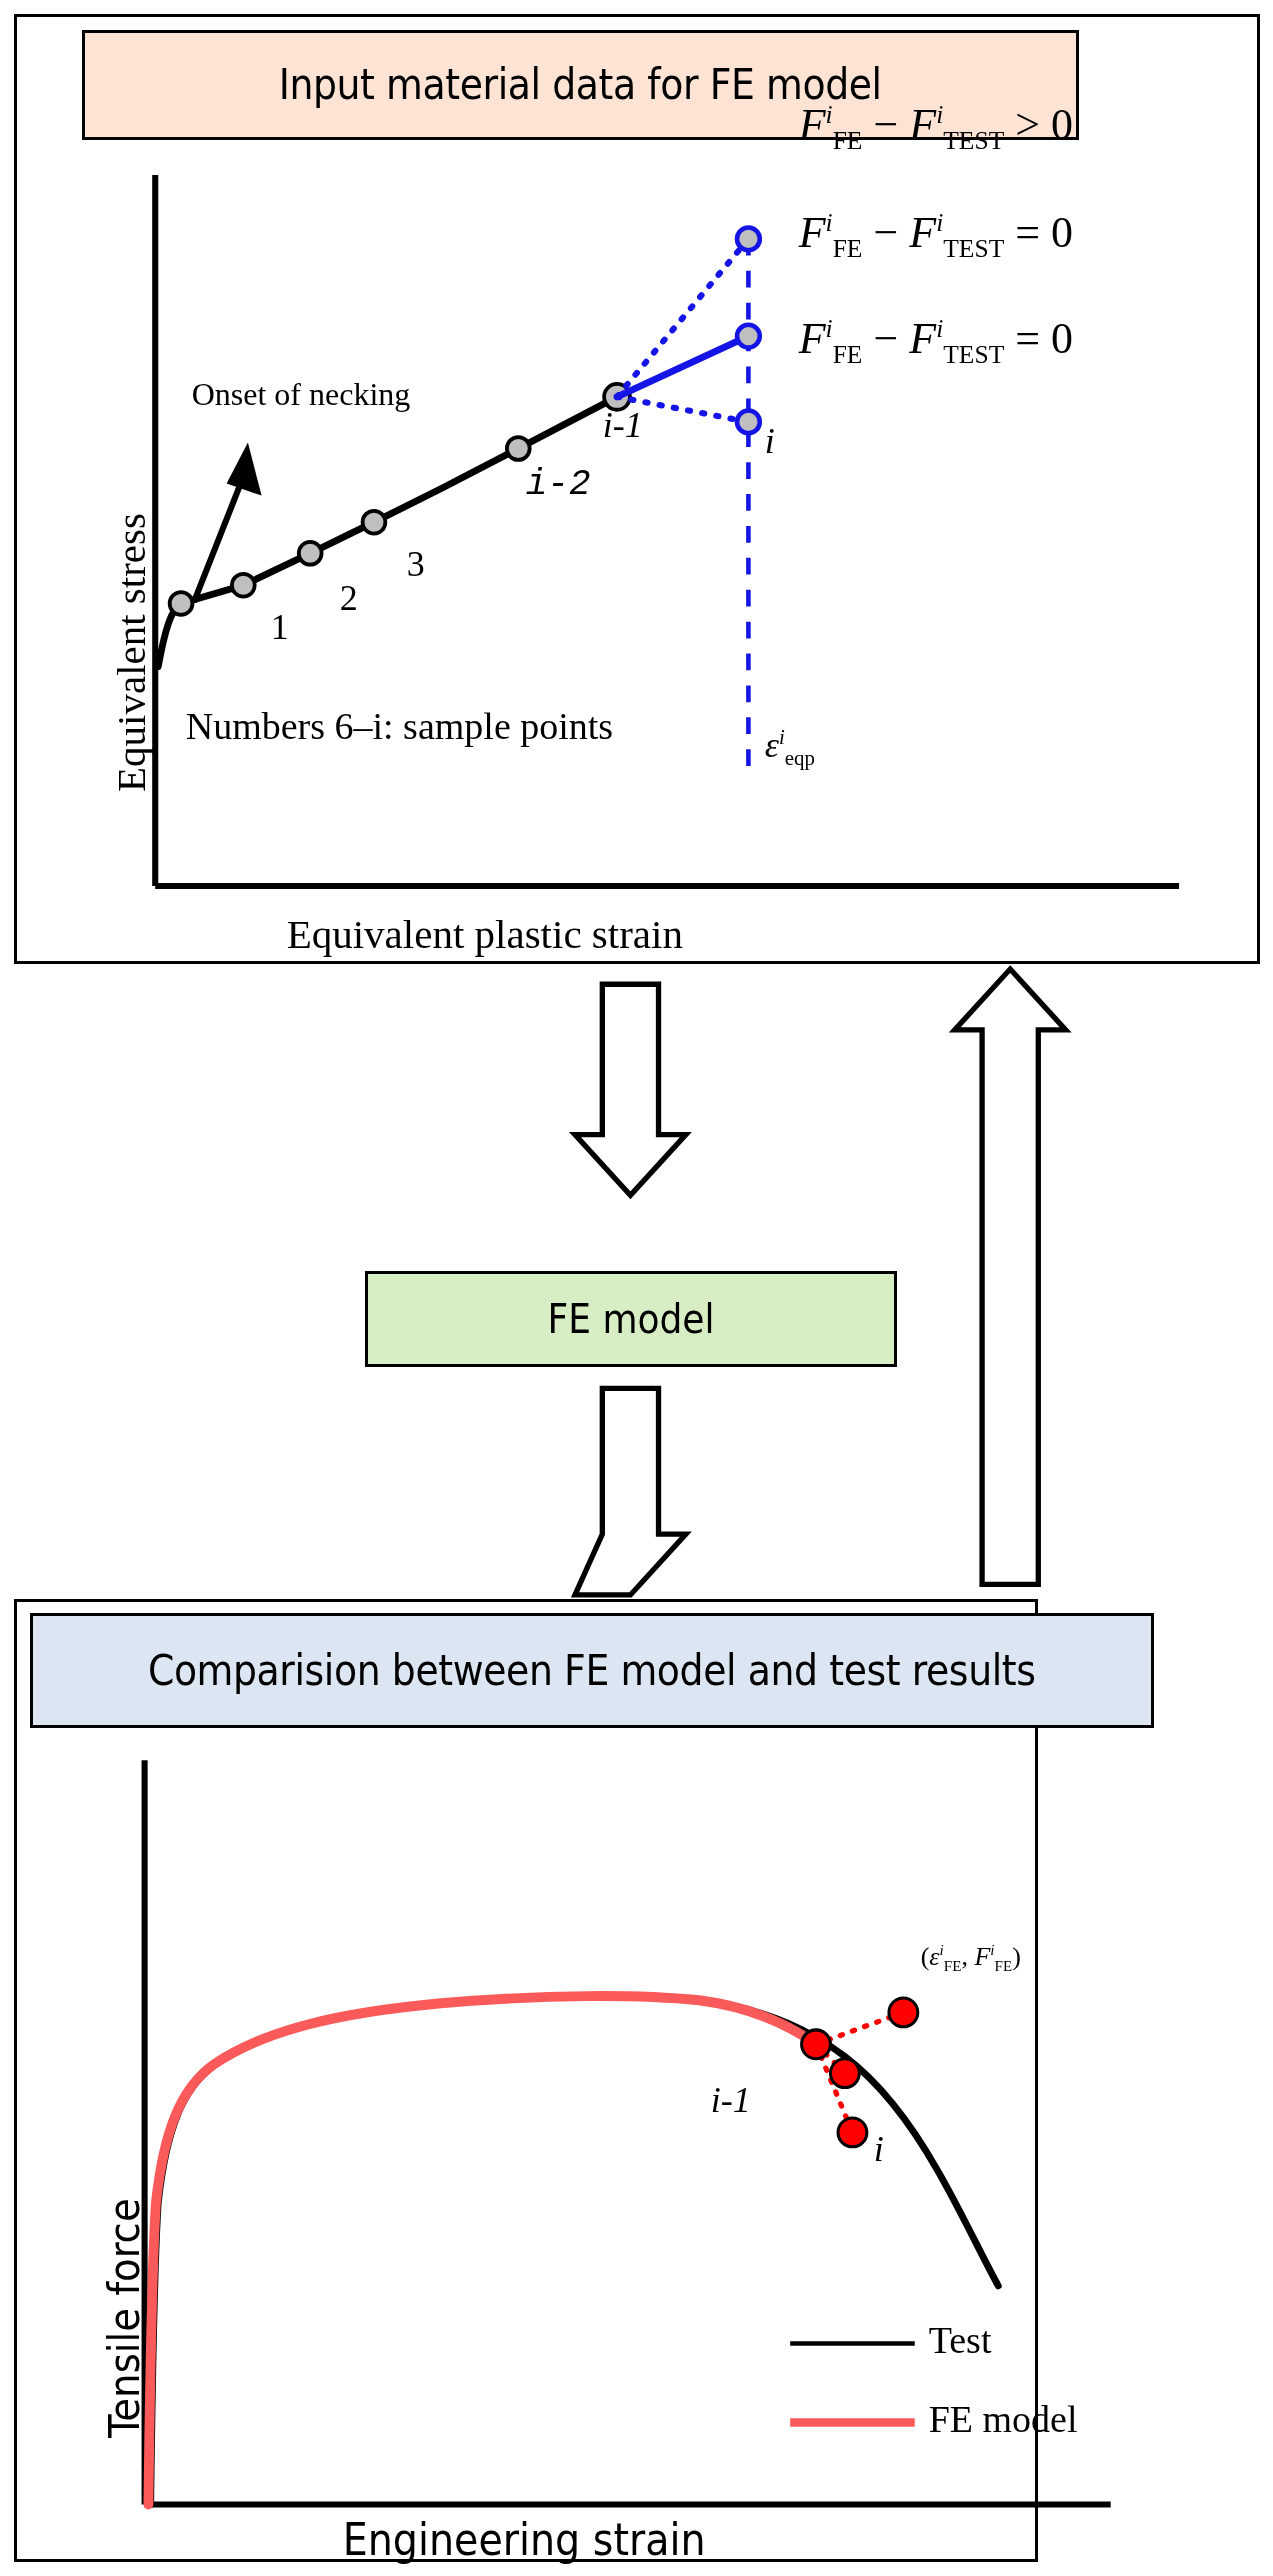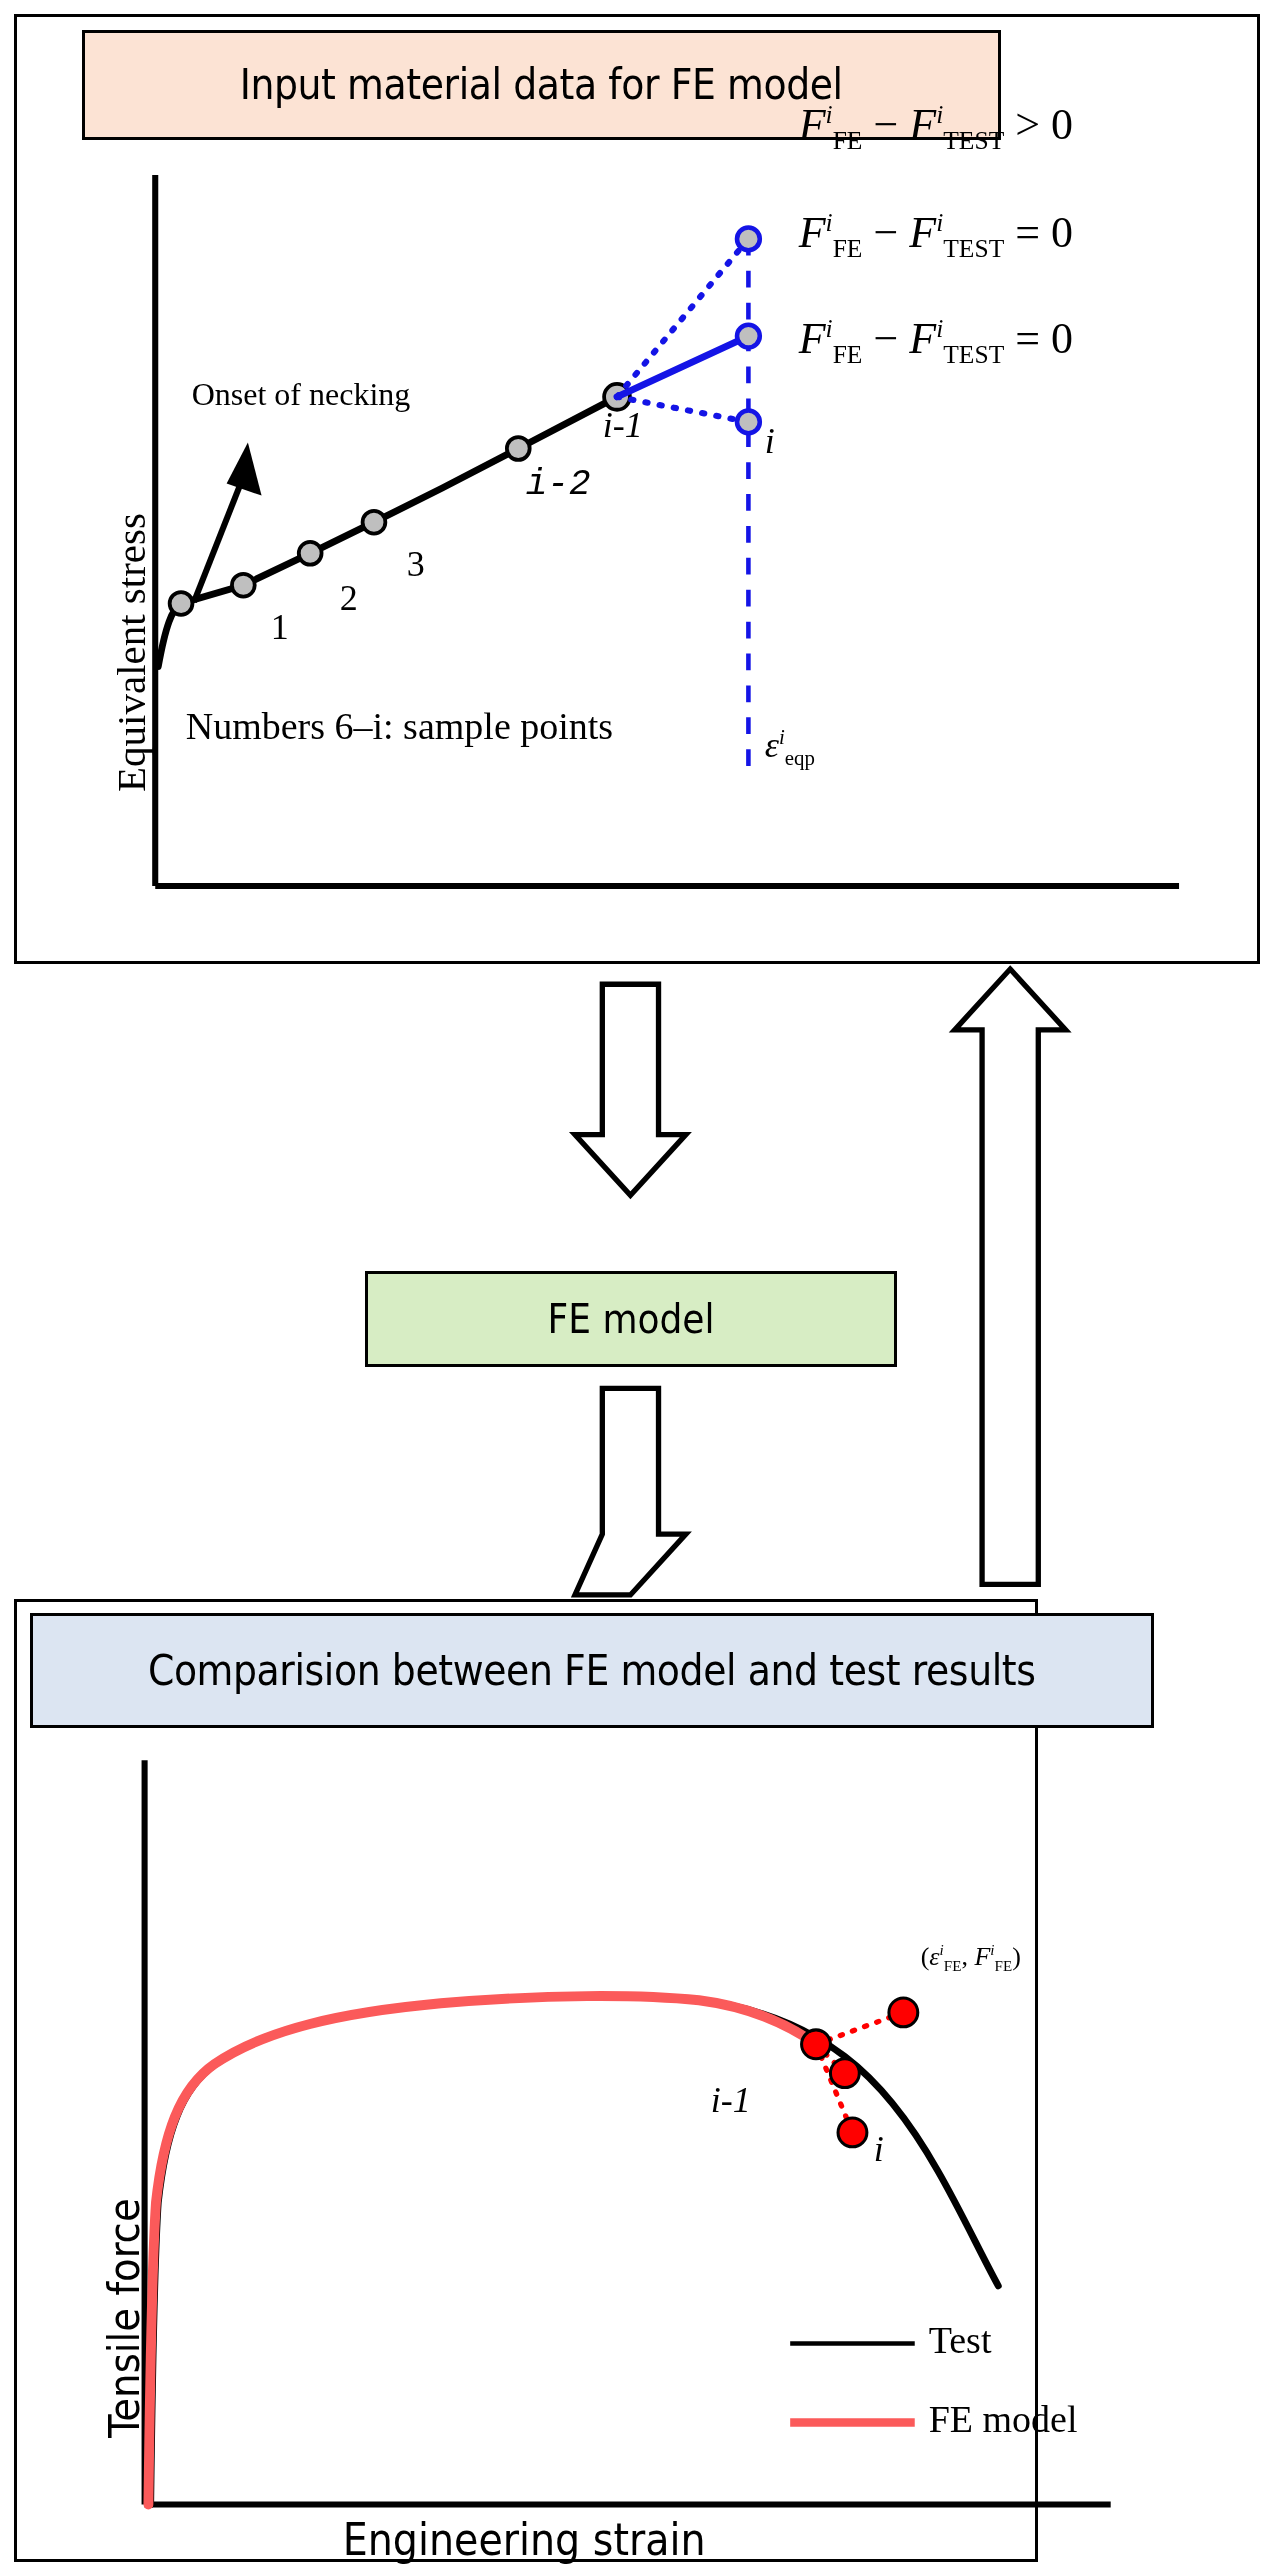--- a/index.html
+++ b/index.html
@@ -26,21 +26,21 @@
     position:absolute;
     border:3px solid #000;
     box-sizing:border-box;
     display:flex;align-items:center;justify-content:center;
     font-family:"DejaVu Sans Condensed","Liberation Sans", sans-serif;
     font-weight:400;
     letter-spacing:-0.4px;
     color:#000;
   }
   #banner-input{
-    left:65px;top:13px;width:919px;height:110px;
+    left:65px;top:13px;width:997px;height:110px;
     background:#fce3d4;
     font-size:42px;
   }
   #banner-compare{
     left:13px;top:11.4px;width:1124px;height:115px;
     background:#dce5f2;
     font-size:42px;
   }
 
   
@@ -155,20 +155,21 @@
 
     <div class="eqn" style="left:782px;top:296px;">
       <i>F</i><sup class="sm">i</sup><sub class="sm">FE</sub>
       <span>−</span>
       <i>F</i><sup class="sm">i</sup><sub class="sm">TEST</sub>
       <span>=</span>
       <span>0</span>
     </div>
 
     <div class="axis-y" style="left:90px;top:775px;font-size:41px;">Equivalent stress</div>
+    <div class="lbl" style="left:270px;top:893px;font-size:41px;">Equivalent plastic strain</div>
   </div>
 
   <div id="mid">
 
     <svg class="layer" width="1273" height="638" viewBox="0 0 1676 840">
 
       <polygon points="793,28 867,28 867,226 903,226 830,306 757,226 793,226" fill="#ffffff" stroke="#000" stroke-width="7"></polygon>
 
       <polygon points="793,560 867,560 867,752 903,752 830,832 757,832 793,752" fill="#ffffff" stroke="#000" stroke-width="7"></polygon>
 

